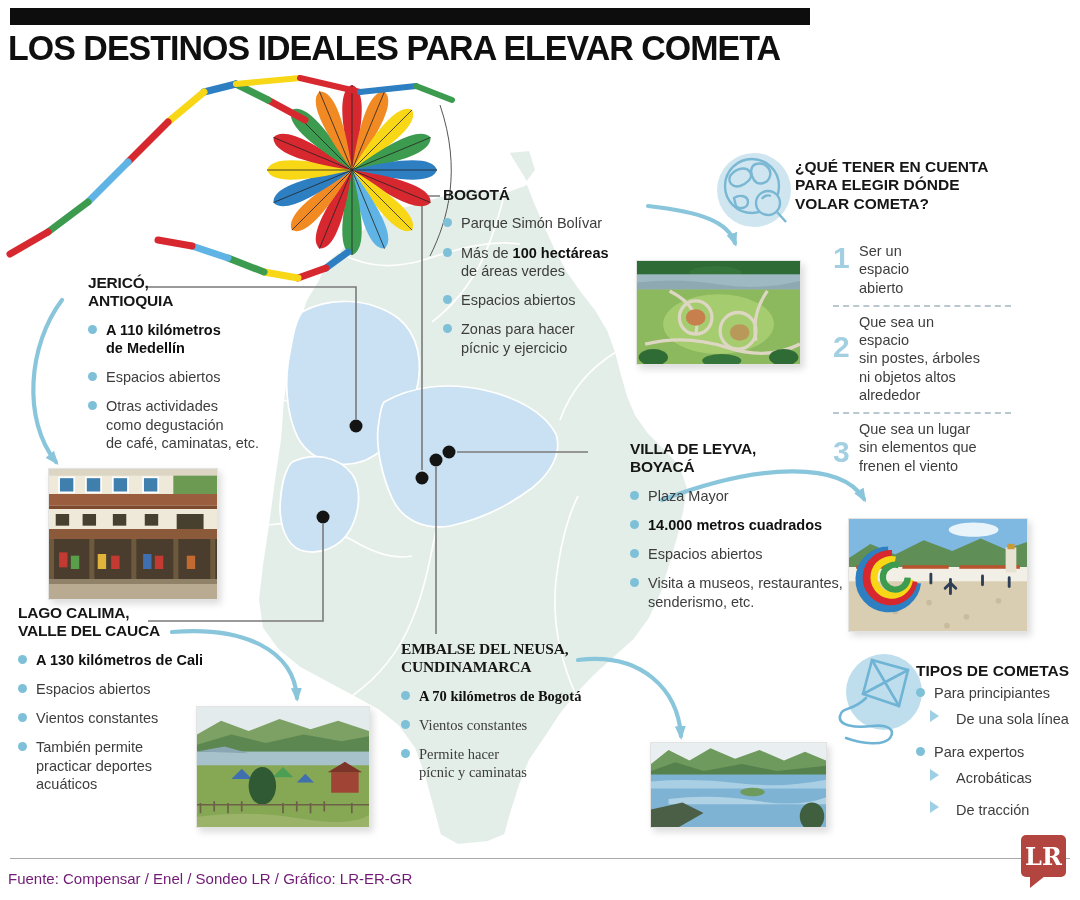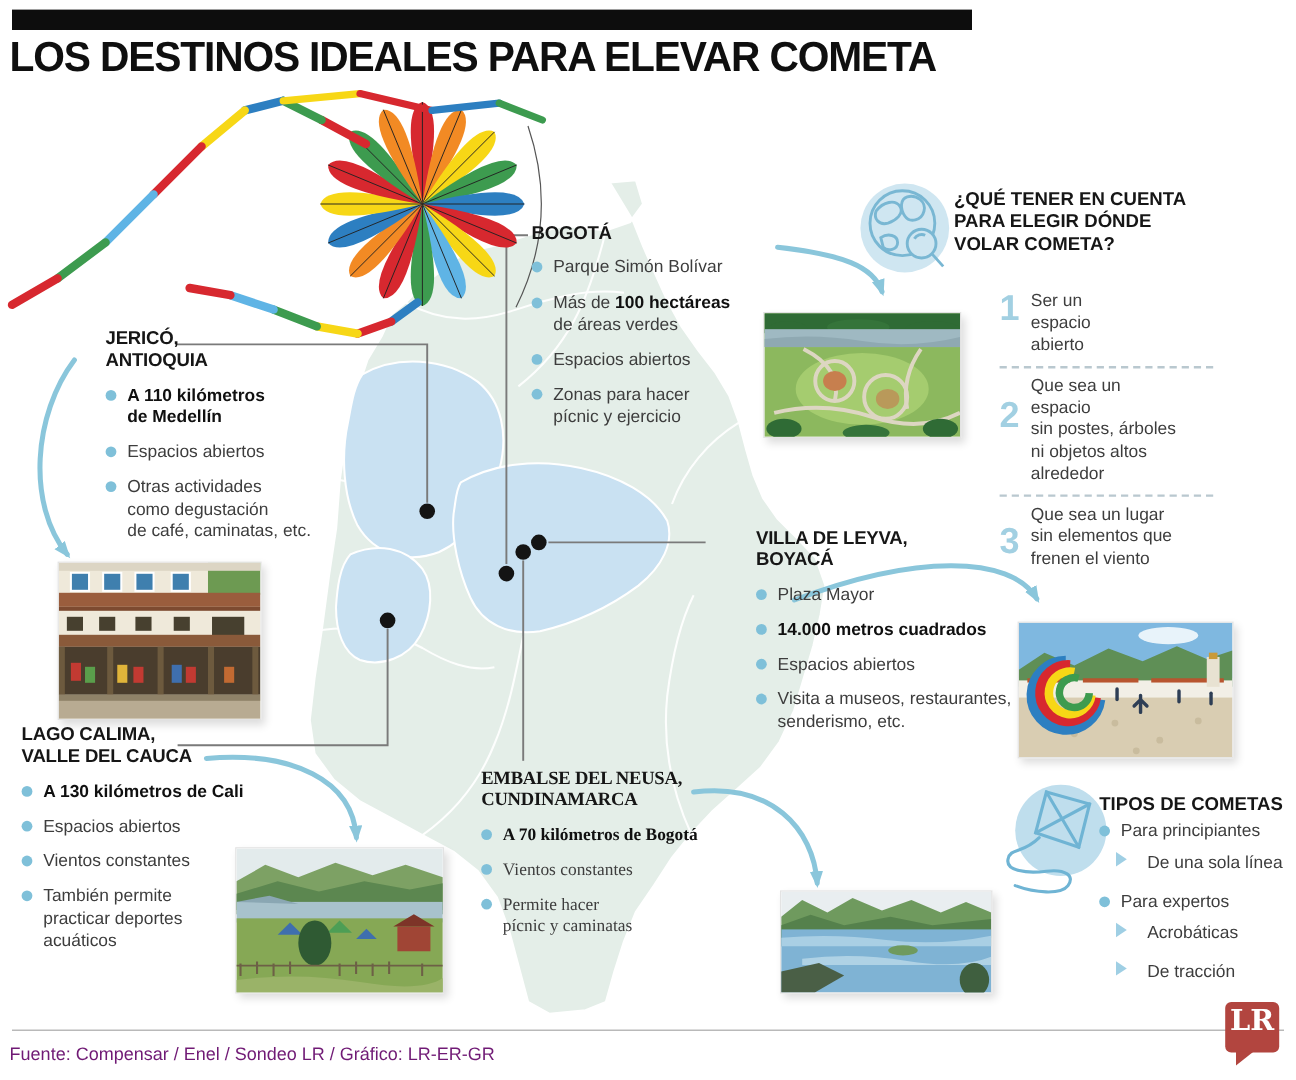--- a/index.html
+++ b/index.html
@@ -37,21 +37,21 @@
   .type-sub{display:flex;align-items:flex-start;margin:8px 0 0 14px;}
   .tri{width:0;height:0;border-left:9px solid #9fcfe4;border-top:6px solid transparent;
        border-bottom:6px solid transparent;margin-right:8px;flex:0 0 9px;}
   
   .photo{z-index:2;border:1px solid #e3e3e3;box-shadow:3px 4px 7px rgba(0,0,0,.14);background:#fff;}
   .photo svg{display:block;}
   
   #footer-rule{left:10px;top:858px;width:1060px;height:1px;background:#a9a9a9;}
   #footer-source{left:8px;top:870px;font-size:15px;color:#701a75;z-index:3;}
   #lr-logo{left:1021px;top:835px;width:45px;height:42px;background:#b2453f;border-radius:5px;
-           z-index:3;display:flex;justify-content:center;}
+           z-index:3;display:flex;align-items:center;justify-content:center;}
   #lr-logo:after{content:"";position:absolute;left:9px;bottom:-11px;width:0;height:0;
            border-top:12px solid #b2453f;border-right:15px solid transparent;}
   #lr-logo span{font-family:"DejaVu Serif","Liberation Serif",serif;font-weight:700;
            font-size:24px;color:#fff;letter-spacing:0;}
 </style>
 </head>
 <body>
 
 <div id="canvas">
 

